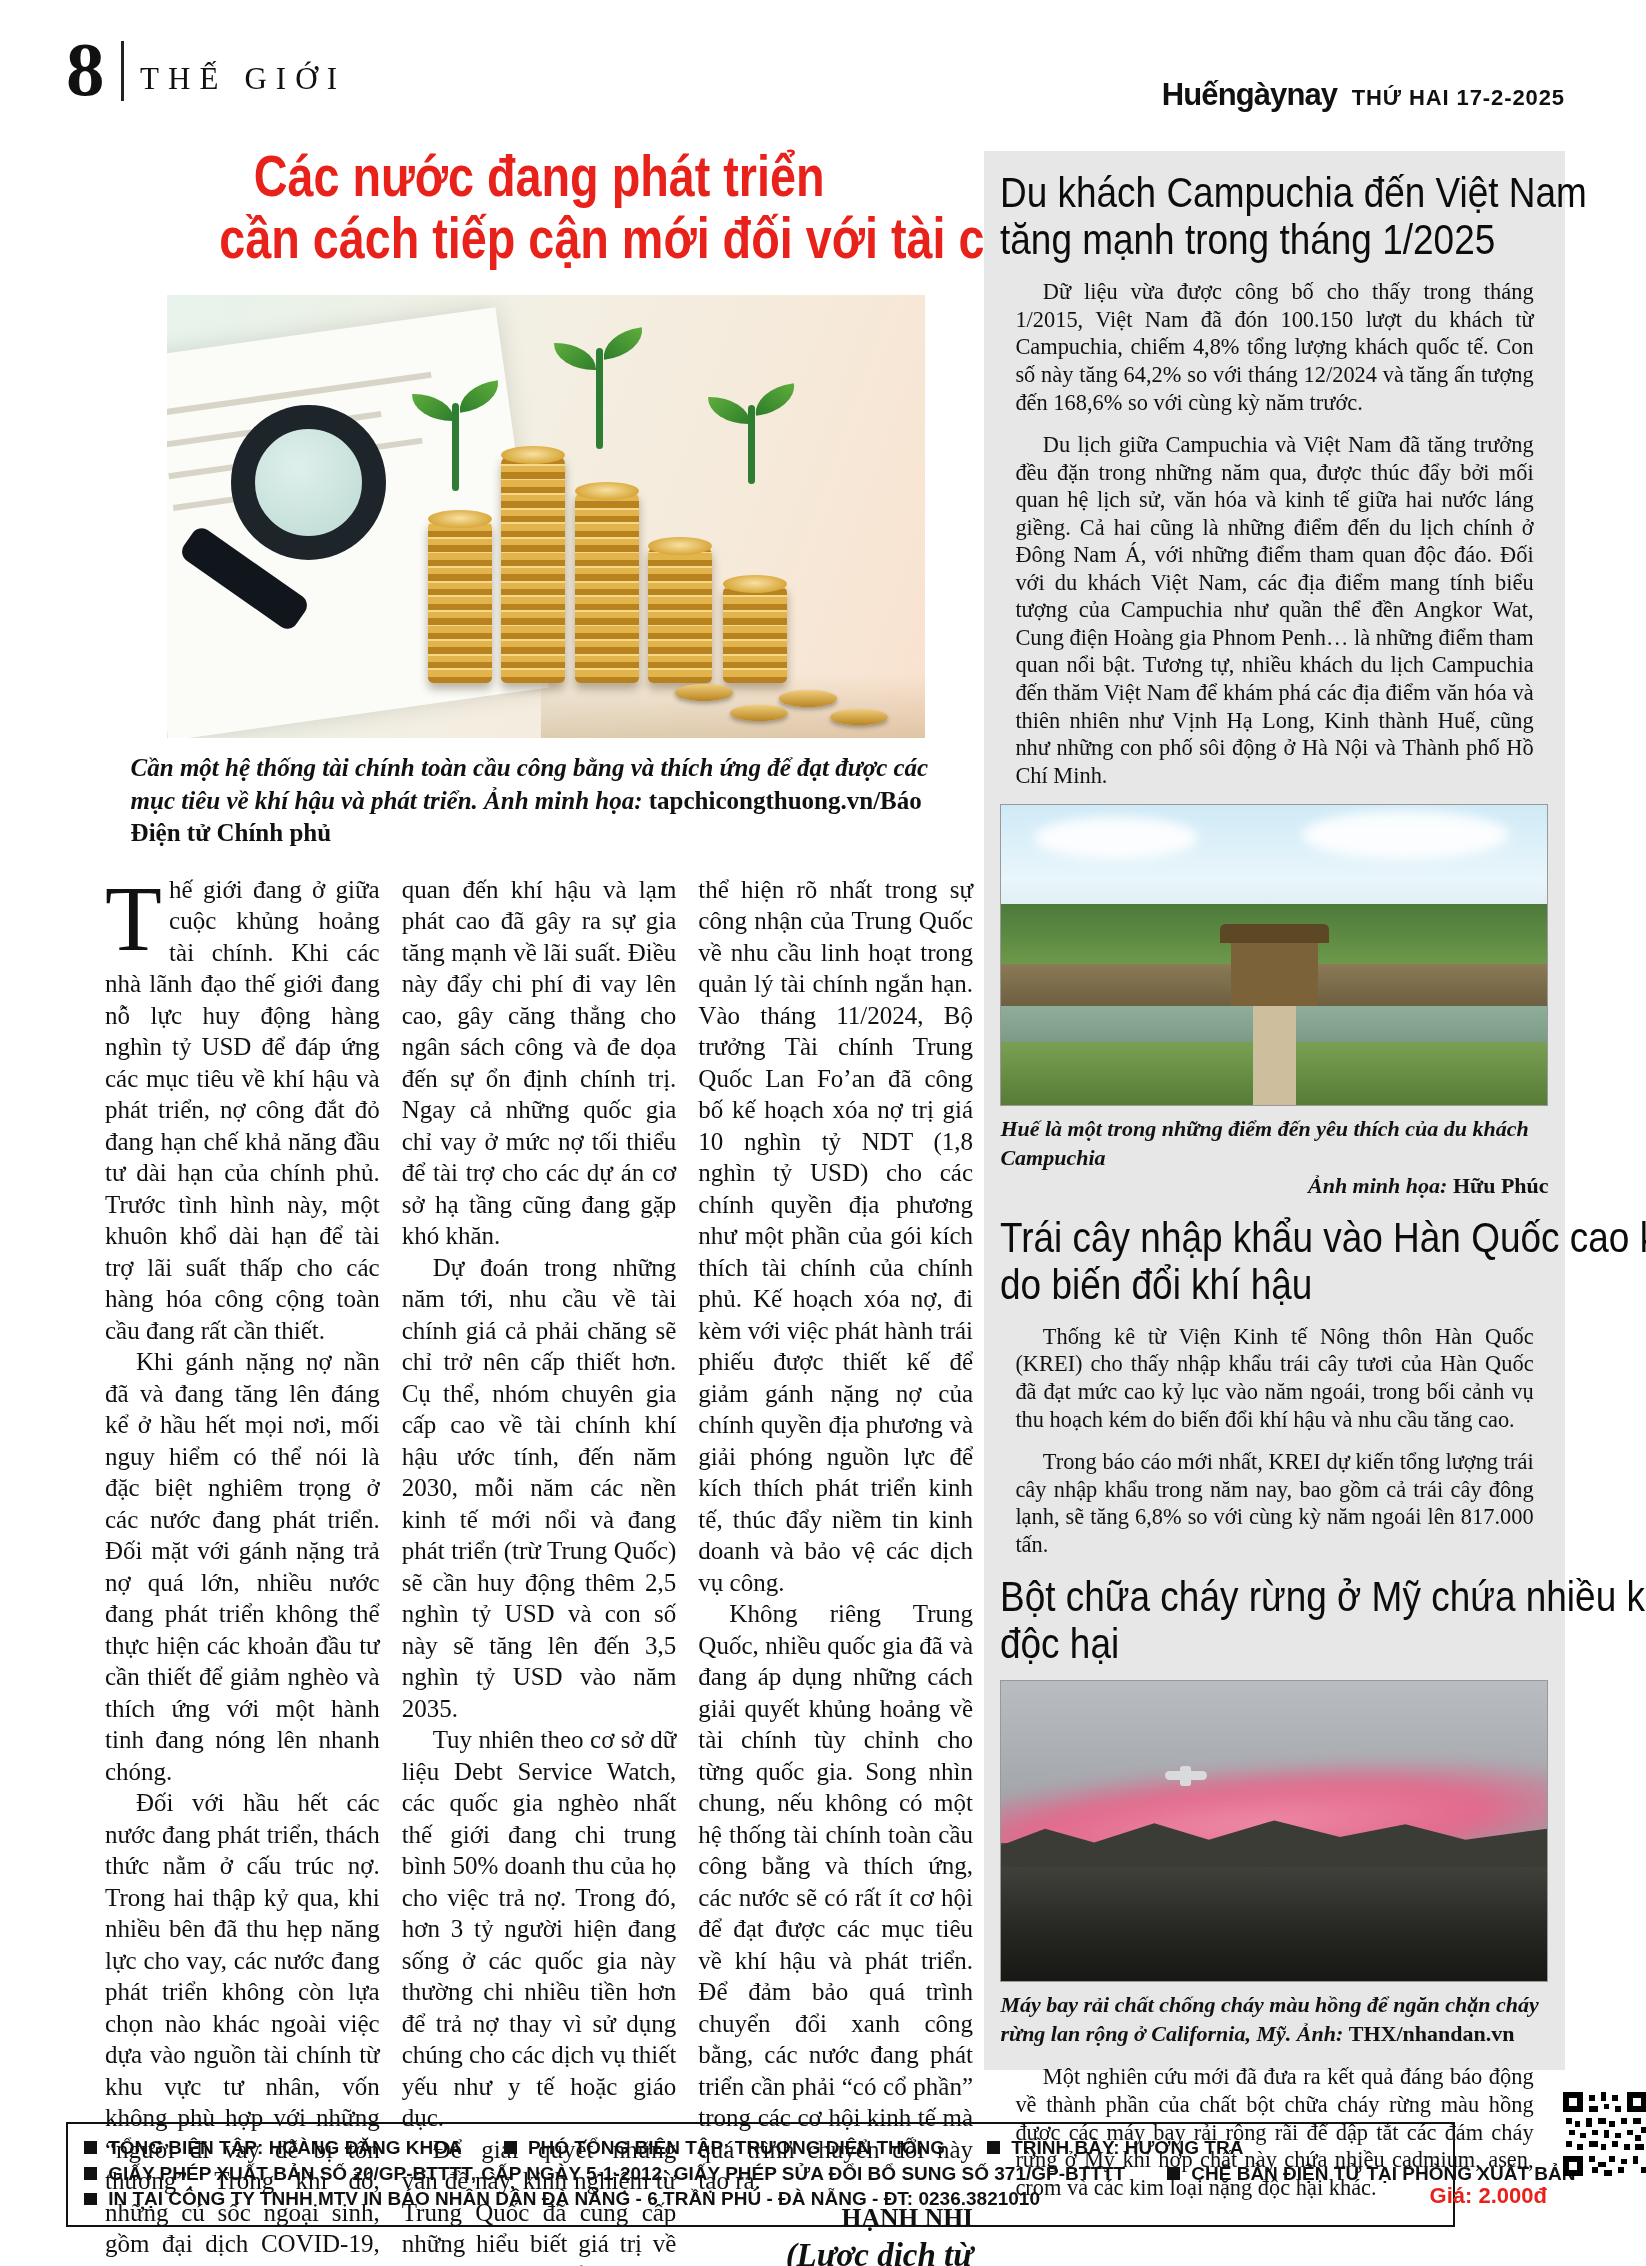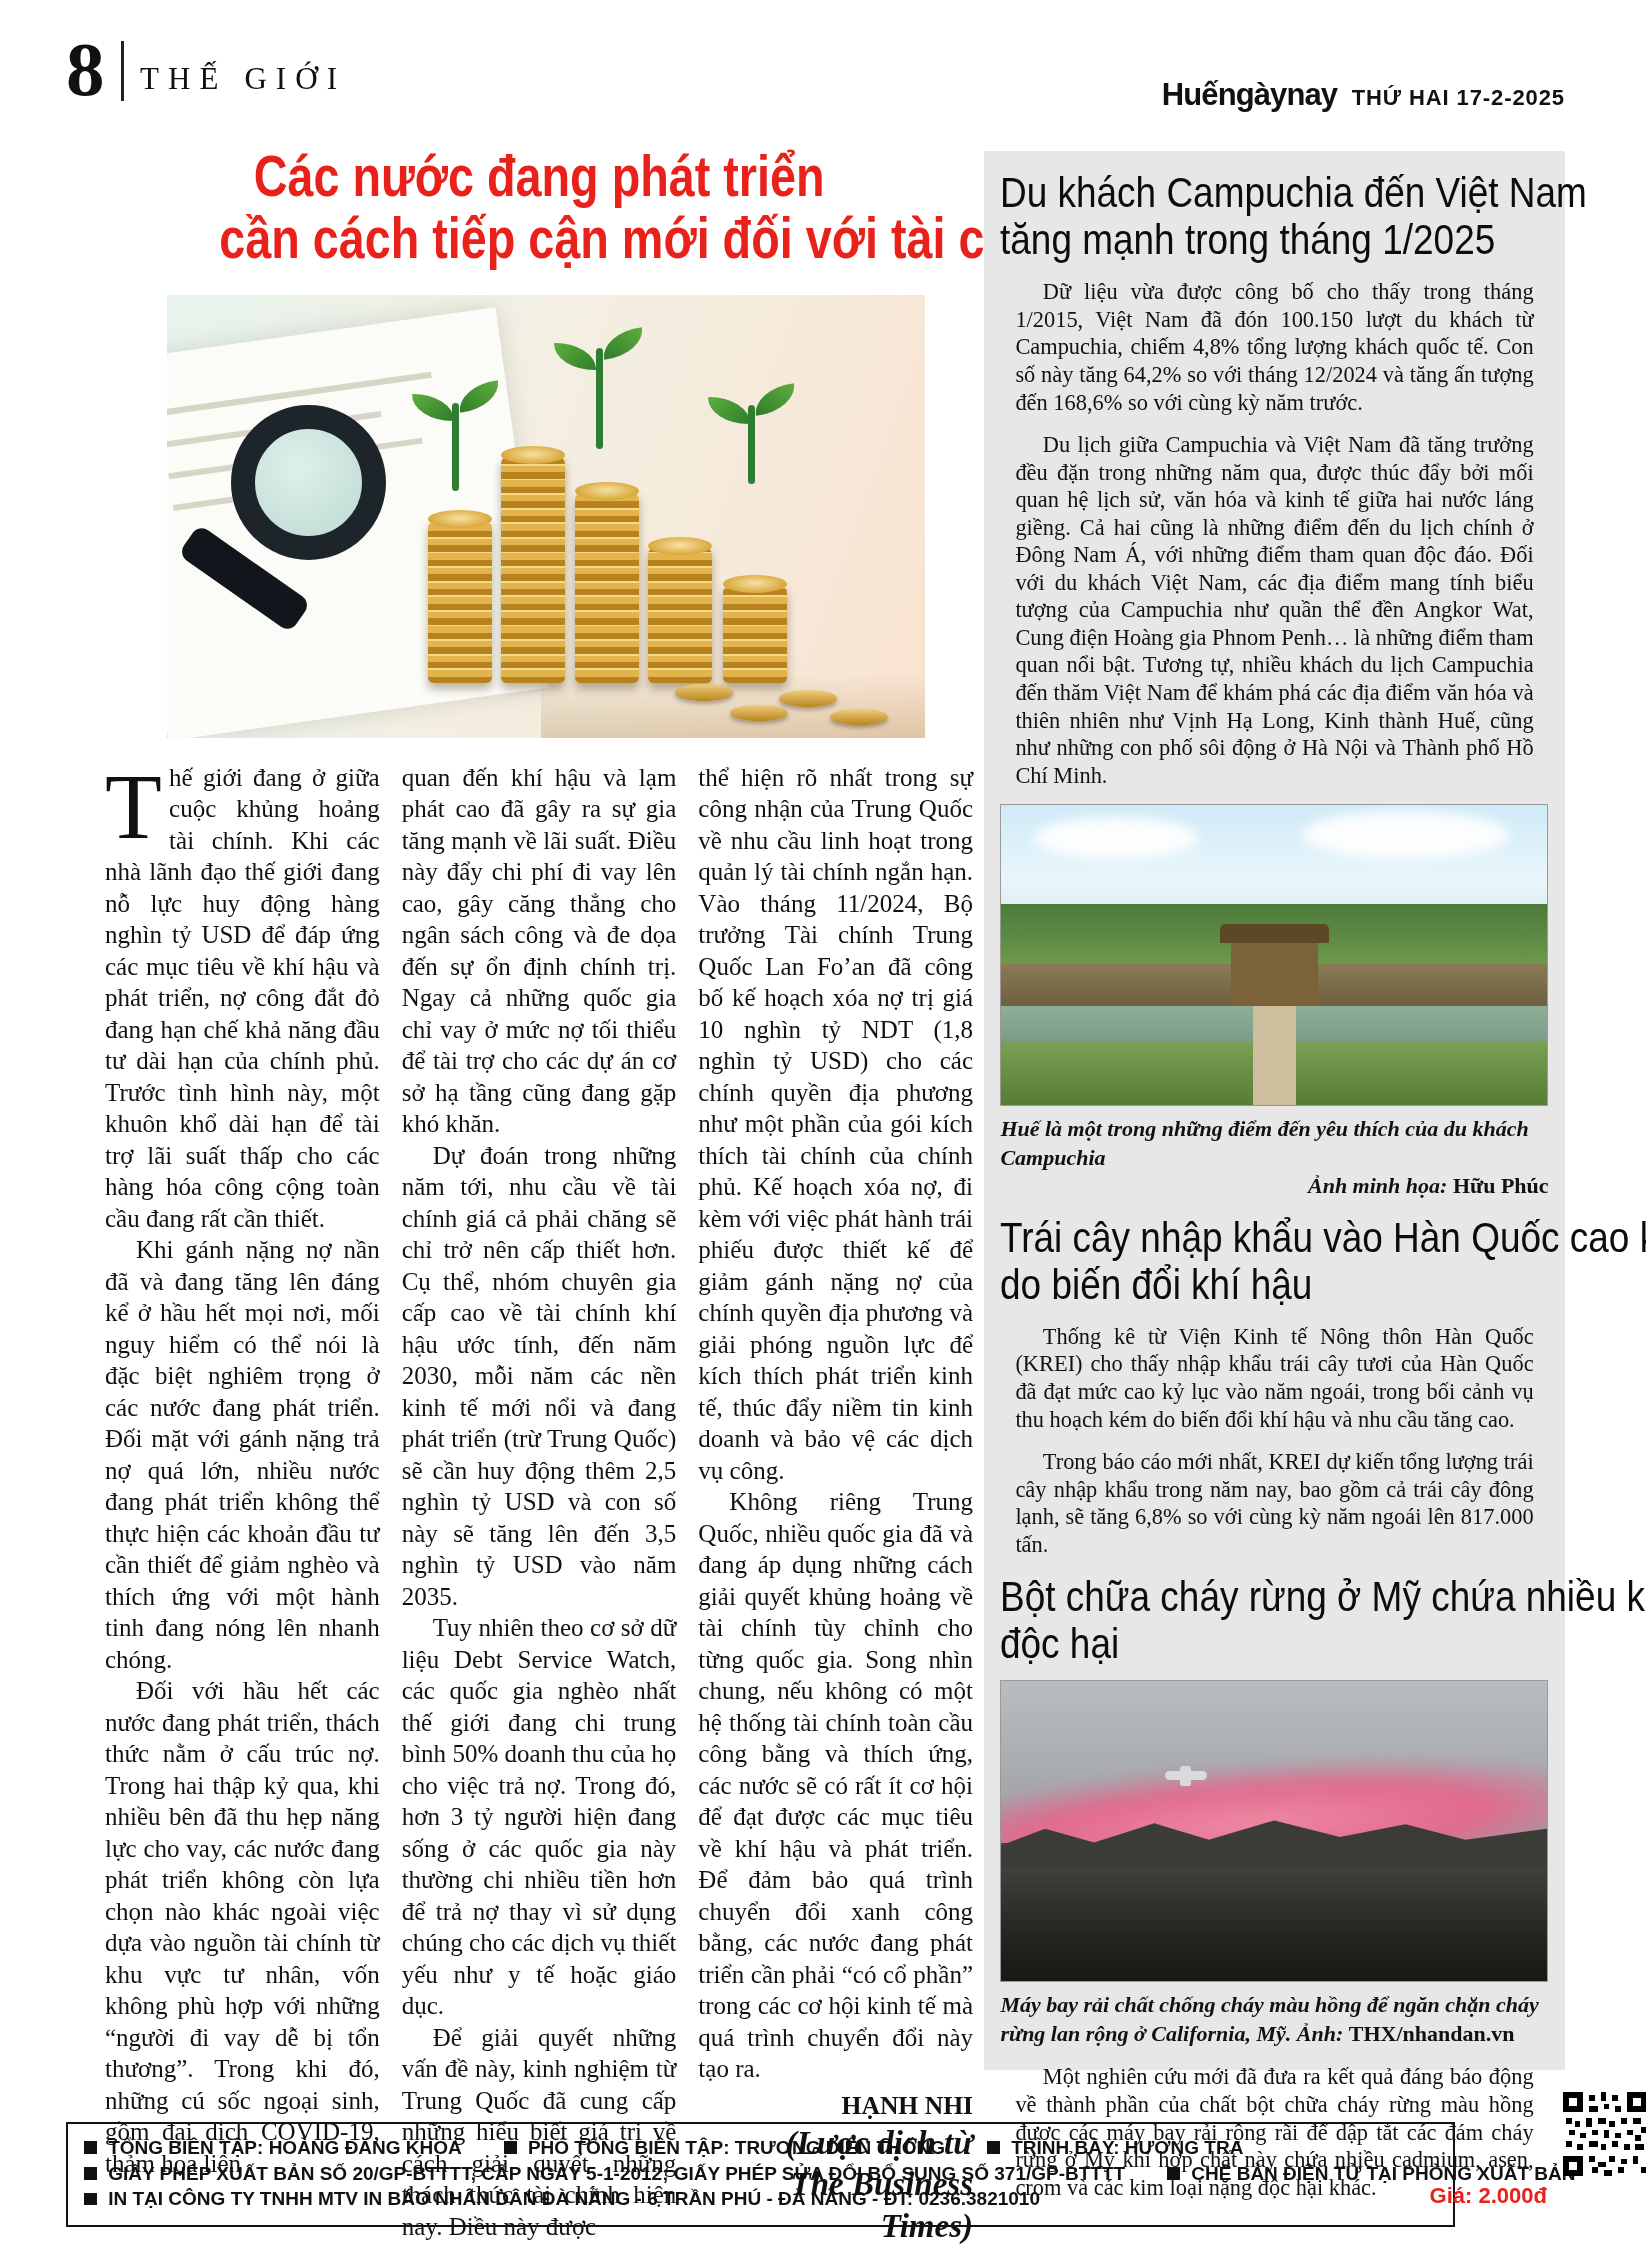--- a/index.html
+++ b/index.html
@@ -166,20 +166,23 @@
       <div class="coin-stack" style="left:556px;width:64px;height:99px">
           <div class="coin-top"></div>
         </div>
       <div class="coin-field"></div>
       <div class="loose-coin" style="right:88px;bottom:31px"></div>
       <div class="loose-coin" style="right:137px;bottom:16.4px"></div>
       <div class="loose-coin" style="right:37px;bottom:12.8px"></div>
       <div class="loose-coin" style="right:192px;bottom:37px"></div>
     </div>
 
+    <div class="lead-caption">
+      <span>Cần một hệ thống tài chính toàn cầu công bằng và thích ứng để đạt được các mục tiêu về khí hậu và phát triển. Ảnh minh họa: </span><span class="credit">tapchicongthuong.vn/Báo Điện tử Chính phủ</span>
+    </div>
 
     <div class="cols">
       <div class="col">
         <p class="noindent"><span class="dropcap">T</span><span>hế giới đang ở giữa cuộc khủng hoảng tài chính. Khi các nhà lãnh đạo thế giới đang nỗ lực huy động hàng nghìn tỷ USD để đáp ứng các mục tiêu về khí hậu và phát triển, nợ công đắt đỏ đang hạn chế khả năng đầu tư dài hạn của chính phủ. Trước tình hình này, một khuôn khổ dài hạn để tài trợ lãi suất thấp cho các hàng hóa công cộng toàn cầu đang rất cần thiết.</span></p>
         <p>Khi gánh nặng nợ nần đã và đang tăng lên đáng kể ở hầu hết mọi nơi, mối nguy hiểm có thể nói là đặc biệt nghiêm trọng ở các nước đang phát triển. Đối mặt với gánh nặng trả nợ quá lớn, nhiều nước đang phát triển không thể thực hiện các khoản đầu tư cần thiết để giảm nghèo và thích ứng với một hành tinh đang nóng lên nhanh chóng.</p>
         <p>Đối với hầu hết các nước đang phát triển, thách thức nằm ở cấu trúc nợ. Trong hai thập kỷ qua, khi nhiều bên đã thu hẹp năng lực cho vay, các nước đang phát triển không còn lựa chọn nào khác ngoài việc dựa vào nguồn tài chính từ khu vực tư nhân, vốn không phù hợp với những “người đi vay dễ bị tổn thương”. Trong khi đó, những cú sốc ngoại sinh, gồm đại dịch COVID-19, thảm họa liên</p>
       </div>
       <div class="col">
         <p class="noindent">quan đến khí hậu và lạm phát cao đã gây ra sự gia tăng mạnh về lãi suất. Điều này đẩy chi phí đi vay lên cao, gây căng thẳng cho ngân sách công và đe dọa đến sự ổn định chính trị. Ngay cả những quốc gia chỉ vay ở mức nợ tối thiểu để tài trợ cho các dự án cơ sở hạ tầng cũng đang gặp khó khăn.</p>
         <p>Dự đoán trong những năm tới, nhu cầu về tài chính giá cả phải chăng sẽ chỉ trở nên cấp thiết hơn. Cụ thể, nhóm chuyên gia cấp cao về tài chính khí hậu ước tính, đến năm 2030, mỗi năm các nền kinh tế mới nổi và đang phát triển (trừ Trung Quốc) sẽ cần huy động thêm 2,5 nghìn tỷ USD và con số này sẽ tăng lên đến 3,5 nghìn tỷ USD vào năm 2035.</p>

